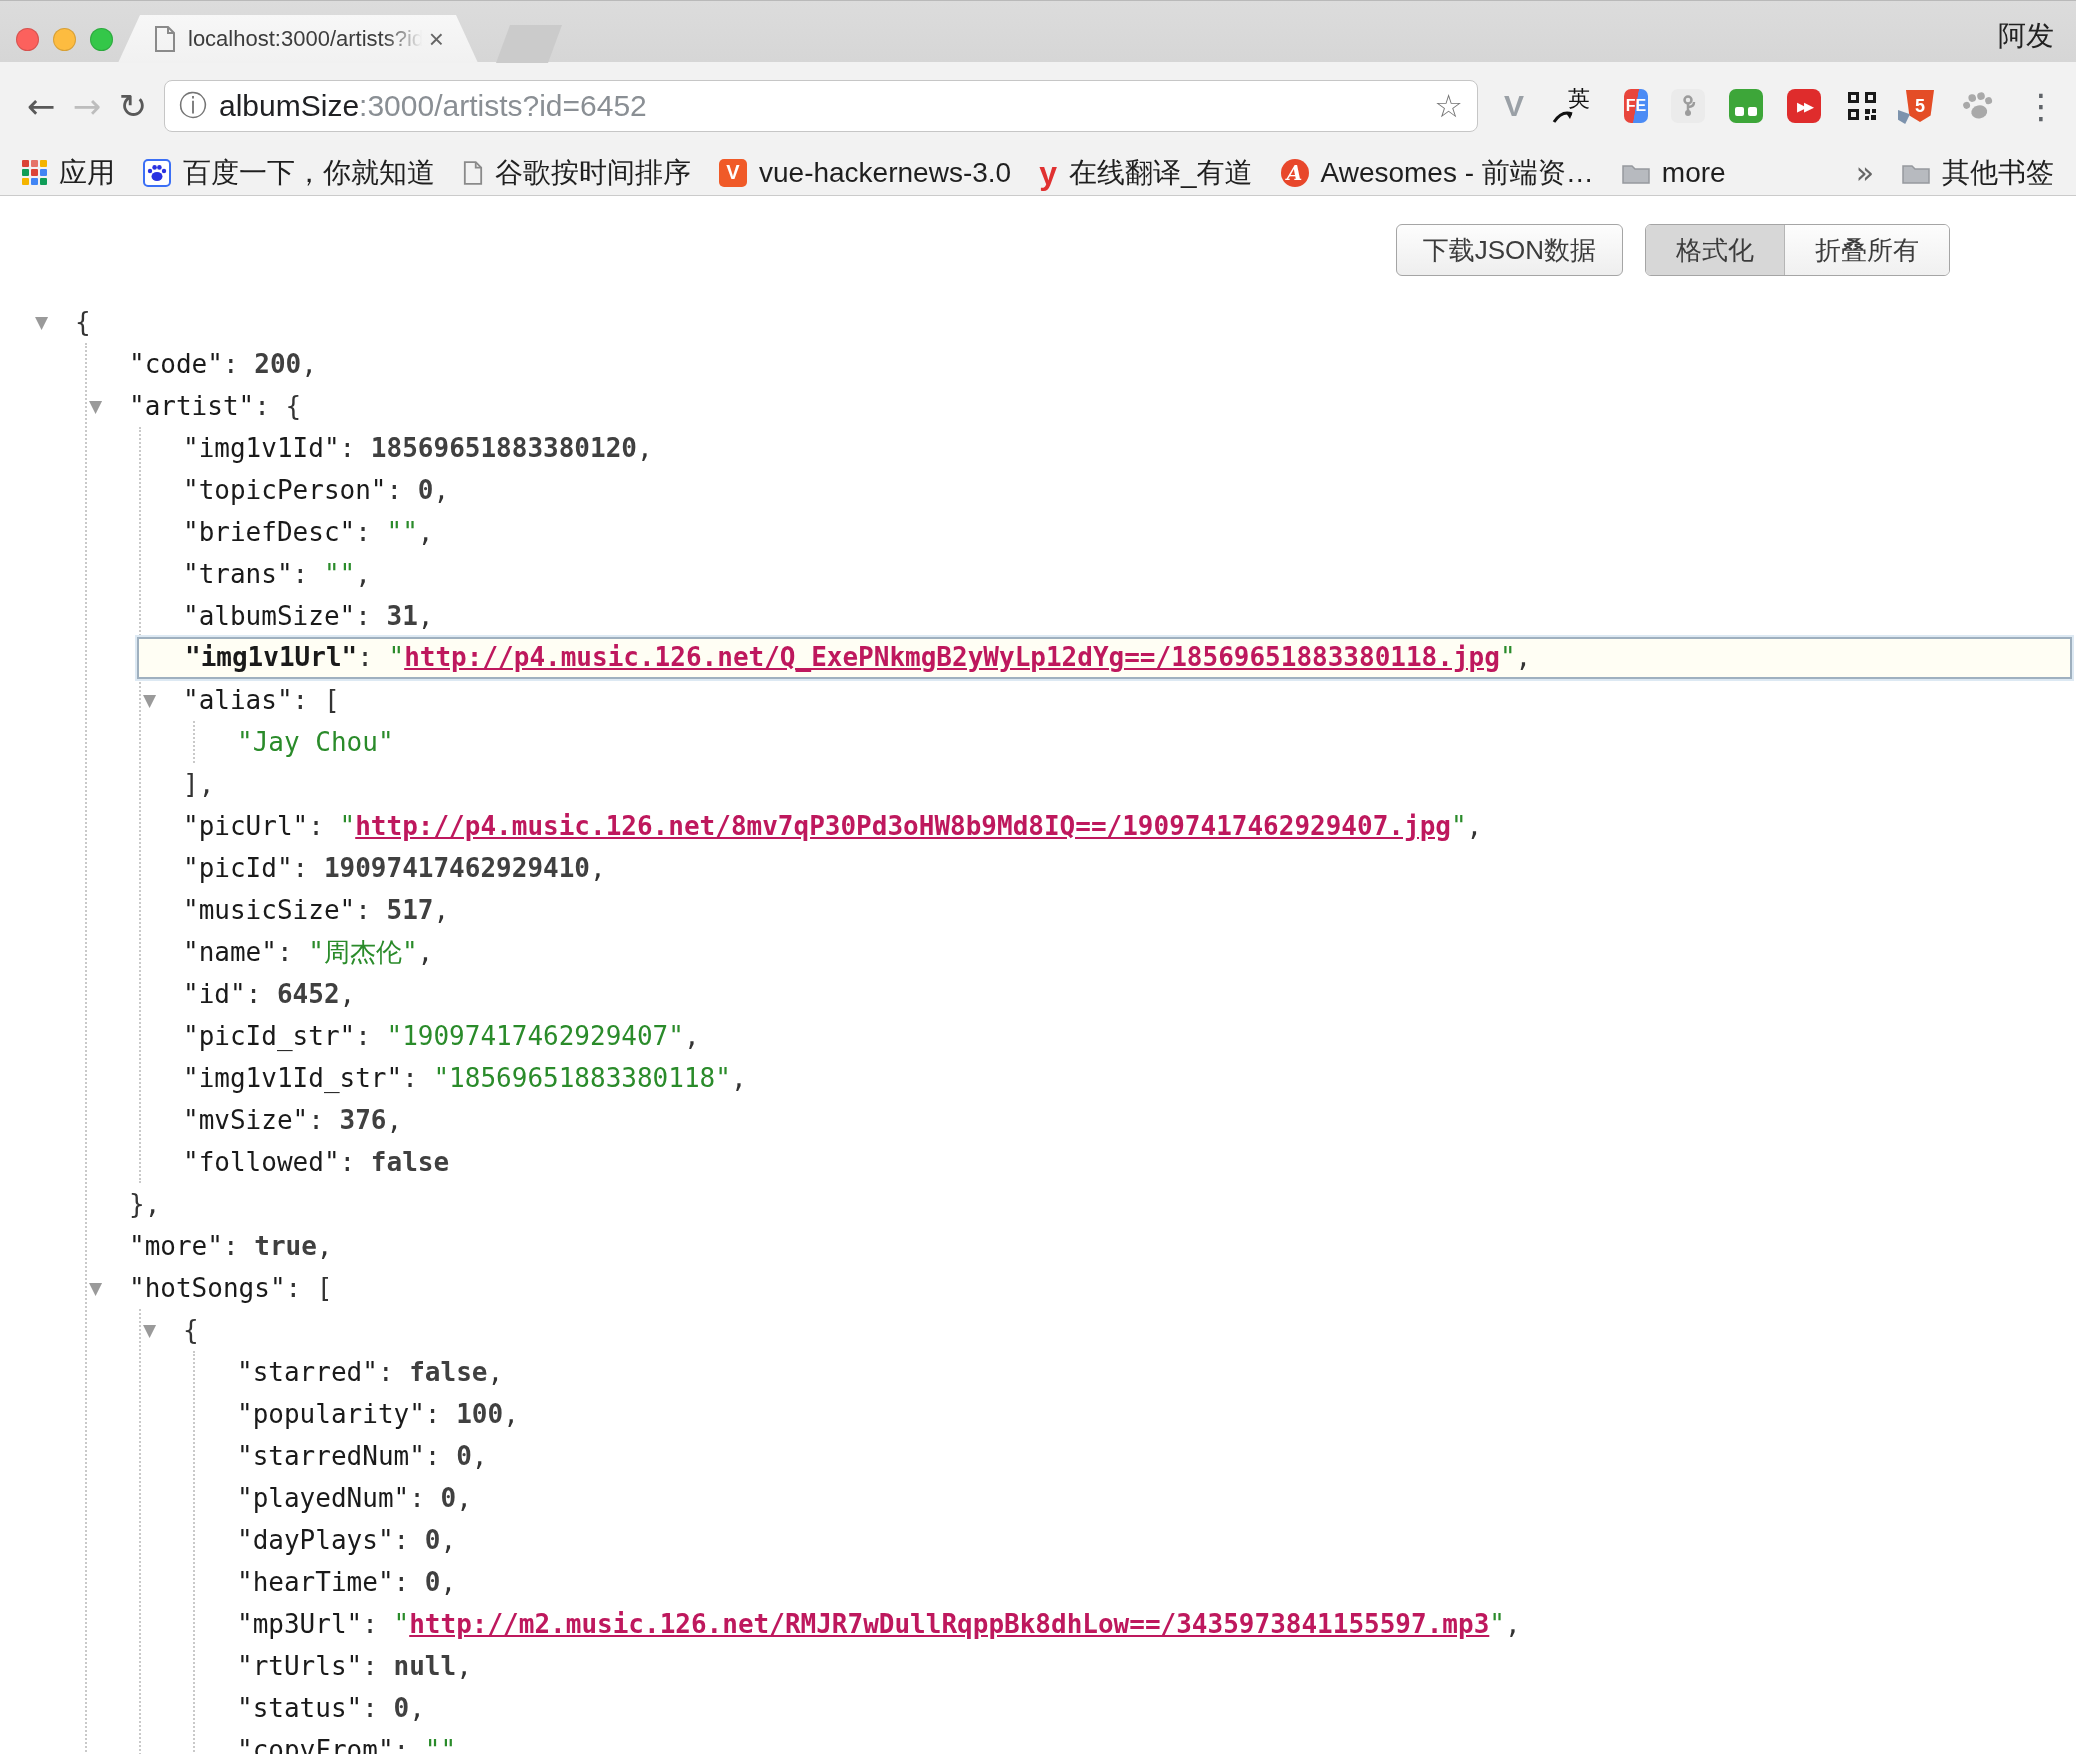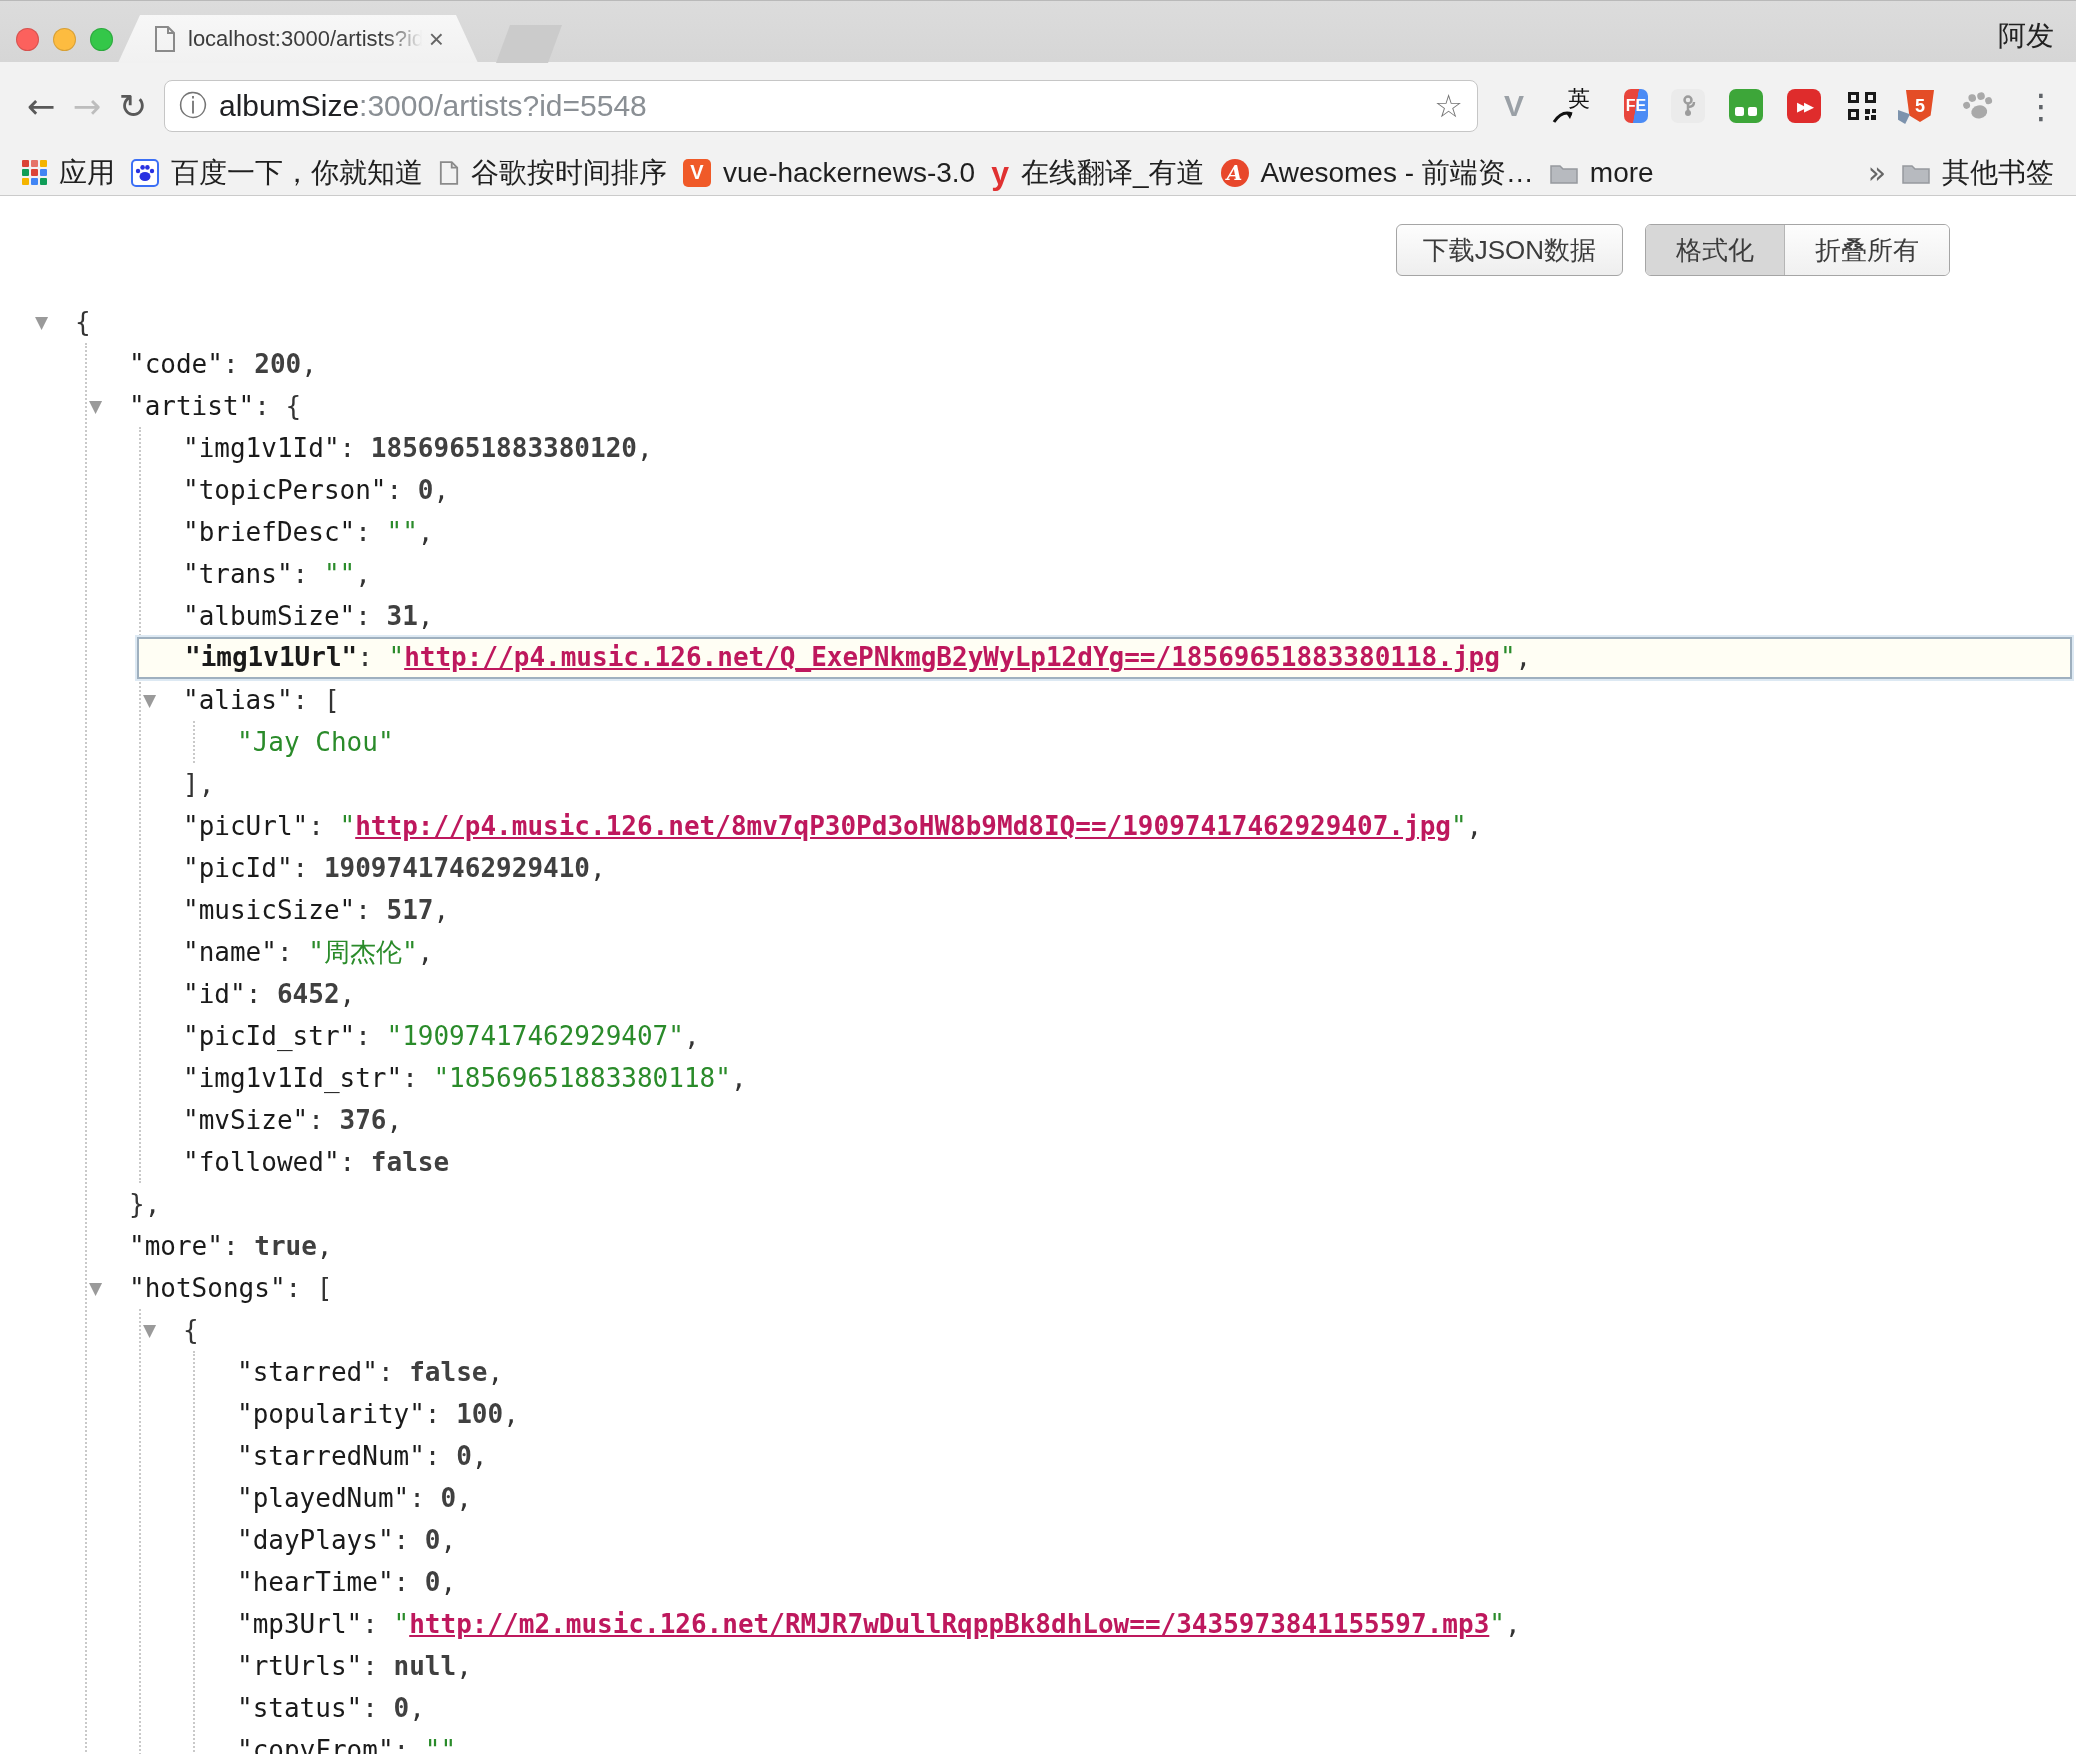--- a/index.html
+++ b/index.html
@@ -55,21 +55,21 @@
     font-family:"DejaVu Sans", sans-serif; }
   .html5-box { width:28px; height:32px; background:#e44d26; color:#fff; font-weight:bold; font-size:18px;
     display:flex; align-items:center; justify-content:center;
     clip-path:polygon(0 0,100% 0,88% 80%,50% 100%,12% 80%); }
   .html5-s { position:absolute; left:-4px; bottom:0; width:12px; height:14px; background:#7d93ad;
     clip-path:polygon(0 0,100% 30%,60% 100%,0 70%); }
   .menu-dots { font-size:34px; color:#5f6368; margin-left:6px; font-family:"DejaVu Sans", sans-serif; }
 
   
   .bookmarks { height:46px; background:#f2f2f2; border-bottom:1px solid #cbcbcb;
-    display:flex; align-items:center; padding:0 22px; gap:16px; font-size:28px; color:#1f1f1f; }
+    display:flex; align-items:center; padding:0 22px; gap:28px; font-size:28px; color:#1f1f1f; }
   .bm { display:flex; align-items:center; gap:12px; white-space:nowrap; }
   .bm-spacer { flex:1 1 auto; }
   .chevron-overflow { font-size:30px; color:#666; font-family:"DejaVu Sans", sans-serif; }
   .grid9 { display:grid; grid-template-columns:repeat(3,7px); grid-template-rows:repeat(3,7px); gap:2px; }
   .grid9 i { border-radius:1px; }
   .baidu-box { width:28px; height:28px; border:2px solid #3b6ff5; border-radius:5px; background:#fff;
     display:flex; align-items:center; justify-content:center; }
   .sq-letter { width:28px; height:28px; border-radius:5px; color:#fff; font-weight:bold; font-size:20px;
     display:flex; align-items:center; justify-content:center; }
   .vue-bm { background:#f05a28; }
@@ -130,21 +130,21 @@
   <div class="profile-name">阿发</div>
 </div>
 
 <div class="toolbar">
   <span class="navbtn">←</span>
   <span class="navbtn disabled">→</span>
   <span class="navbtn">↻</span>
 
   <div class="urlfield">
     <span class="info-icon">ⓘ</span>
-    <span class="url"><span class="host">albumSize</span><span class="rest">:3000/artists?id=5548</span></span>
+    <span class="url"><span class="host">albumSize</span><span class="rest">:3000/artists?id=6452</span></span>
     <span class="star-icon">☆</span>
   </div>
 
   <div class="extrow">
     <span class="ext">
         <span class="vue-glyph">V</span>
       </span>
     <span class="ext">
       <span class="translate-box">
         <span class="zh">英</span>

